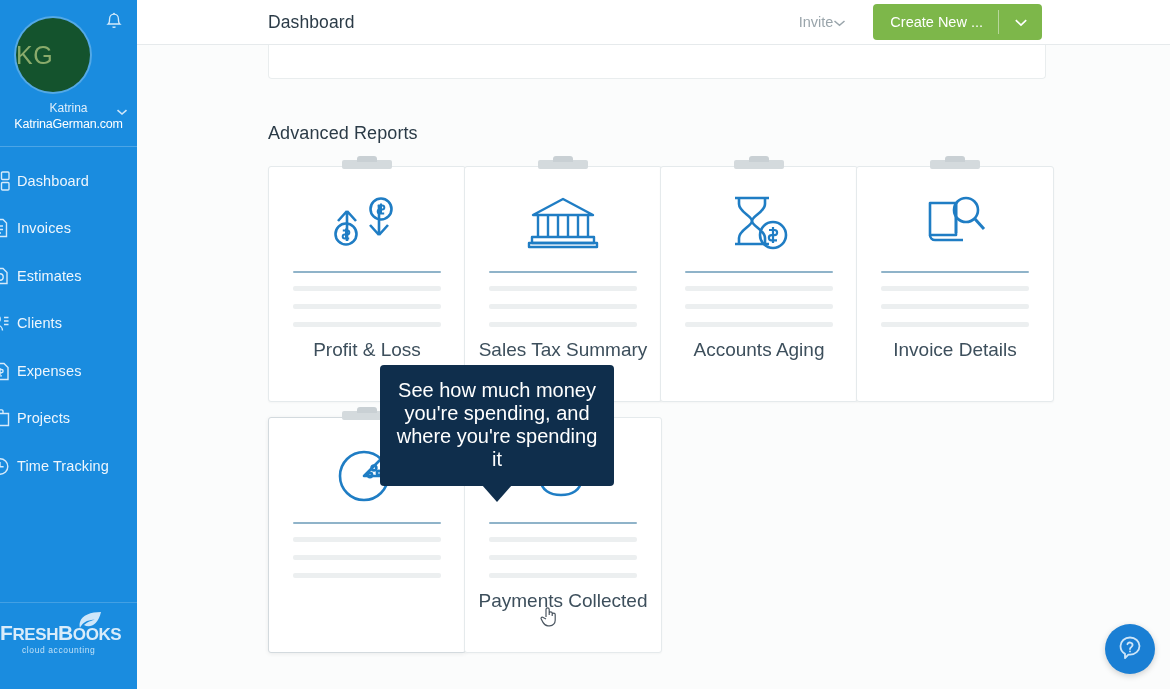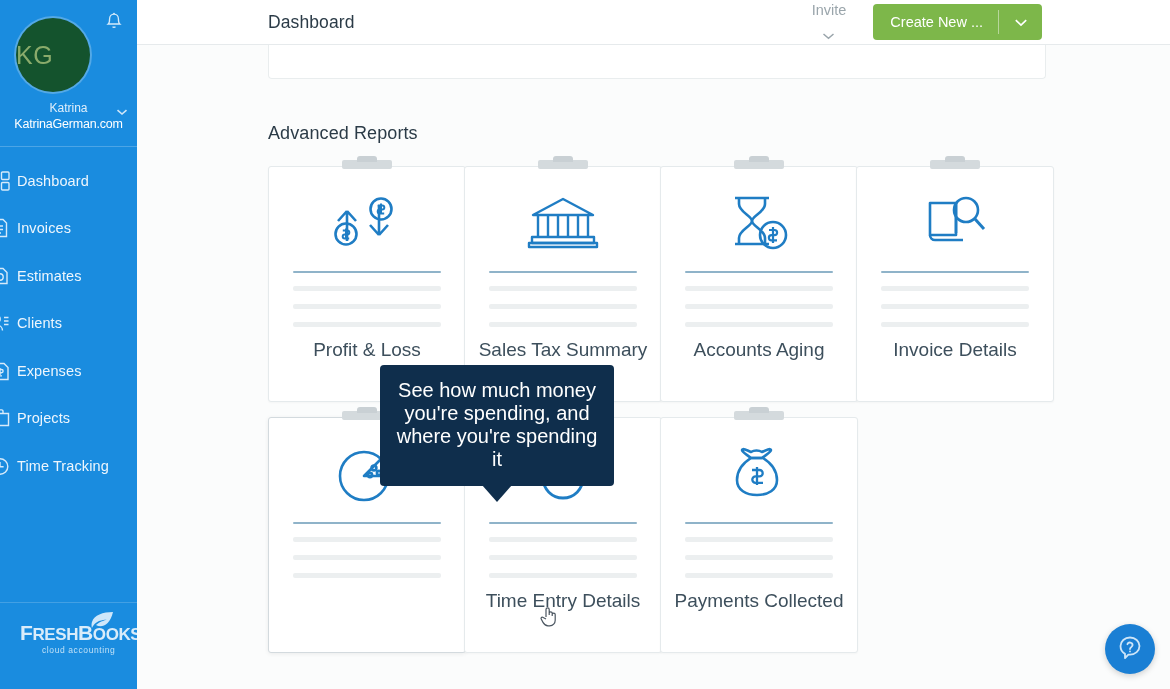--- a/index.html
+++ b/index.html
@@ -63,22 +63,22 @@
   }
   .nav-icon {
     width: 22px; height: 22px; flex: 0 0 22px;
     margin-left: -11px; margin-right: 6px;
     opacity: .92;
   }
   .nav-label {
     font-size: 14.5px; color: #eef6fd; letter-spacing: .1px;
   }
   .brand {
-    position: absolute; bottom: 34px; left: 12px; width: 124px;
-    padding-left: 8px;
+    position: absolute; bottom: 34px; left: 0; width: 124px;
+    padding-left: 0;
   }
   .brand-divider {
     position: absolute; bottom: 86px; left: 0; width: 137px;
     height: 1px; background: rgba(255,255,255,.18);
   }
   .brand-word {
     font-size: 17px; font-weight: bold; letter-spacing: -.4px;
     color: #d9ecfa; line-height: 19px;
   }
   .brand-word .cap { font-size: 21px; }
@@ -102,24 +102,23 @@
   }
   .page-title {
     margin-left: 131px;
     font-size: 17.5px; color: #2b3b47; letter-spacing: .1px;
   }
   .topbar-right {
     margin-left: auto; display: flex; align-items: center;
     padding-right: 128px;
   }
   .invite {
-    display: flex; align-items: center; gap: 9px;
+    display: flex; align-items: center; 
     color: #9aa5ab; font-size: 14.5px; cursor: pointer;
     margin-right: 27px;
-    flex-direction: column;
   }
   .invite svg { width: 13px; height: 8px; }
   .create-btn {
     display: flex; align-items: stretch; height: 36px;
     background: #7db74a; border-radius: 4px;
     cursor: pointer; overflow: hidden;
   }
   .create-btn .label {
     display: flex; align-items: center;
     padding: 0 15px 0 17px;
@@ -480,35 +479,20 @@
               <circle cx="45" cy="31" r="2.1"></circle>
               <circle cx="36" cy="33" r="2.1"></circle>
             </svg>
           </div>
           <div class="rule-main"></div>
           <div class="rule-sub"></div>
           <div class="rule-sub s2"></div>
           <div class="rule-sub s2"></div>
         </div>
 
-        <div class="card">
-          <div class="card-clip"></div>
-          <div class="card-icon">
-            <svg width="62" height="62" viewBox="0 0 62 62" fill="none" stroke="#1f7dc4" stroke-width="2.8" stroke-linecap="round" stroke-linejoin="round">
-              <circle cx="31" cy="36" r="20"></circle>
-              <path d="M31 23v13h10"></path>
-              <path d="M31 16v-6M24 8h14" stroke-width="3.4"></path>
-            </svg>
-          </div>
-          <div class="rule-main"></div>
-          <div class="rule-sub"></div>
-          <div class="rule-sub s2"></div>
-          <div class="rule-sub s2"></div>
-          <div class="card-title">Time Entry Details</div>
-        </div>
 
         <div class="card">
           <div class="card-clip"></div>
           <div class="card-icon">
             <svg width="64" height="62" viewBox="0 0 64 62" fill="none" stroke="#1f7dc4" stroke-width="2.6" stroke-linejoin="round">
               <path d="M24 16c-5-4-9-6-9-8s5 0 9 2c3-2 8-2 11 0 4-2 9-4 9-2s-4 4-9 8z"></path>
               <path d="M24 16c-8 5-14 13-14 22 0 10 9 15 20 15s20-5 20-15c0-9-6-17-14-22z"></path>
               <path d="M30 25v18M25 28h7.5a3.2 3.2 0 0 1 0 6.4h-4a3.2 3.2 0 0 0 0 6.4H36" stroke-width="2.3"></path>
             </svg>
           </div>

